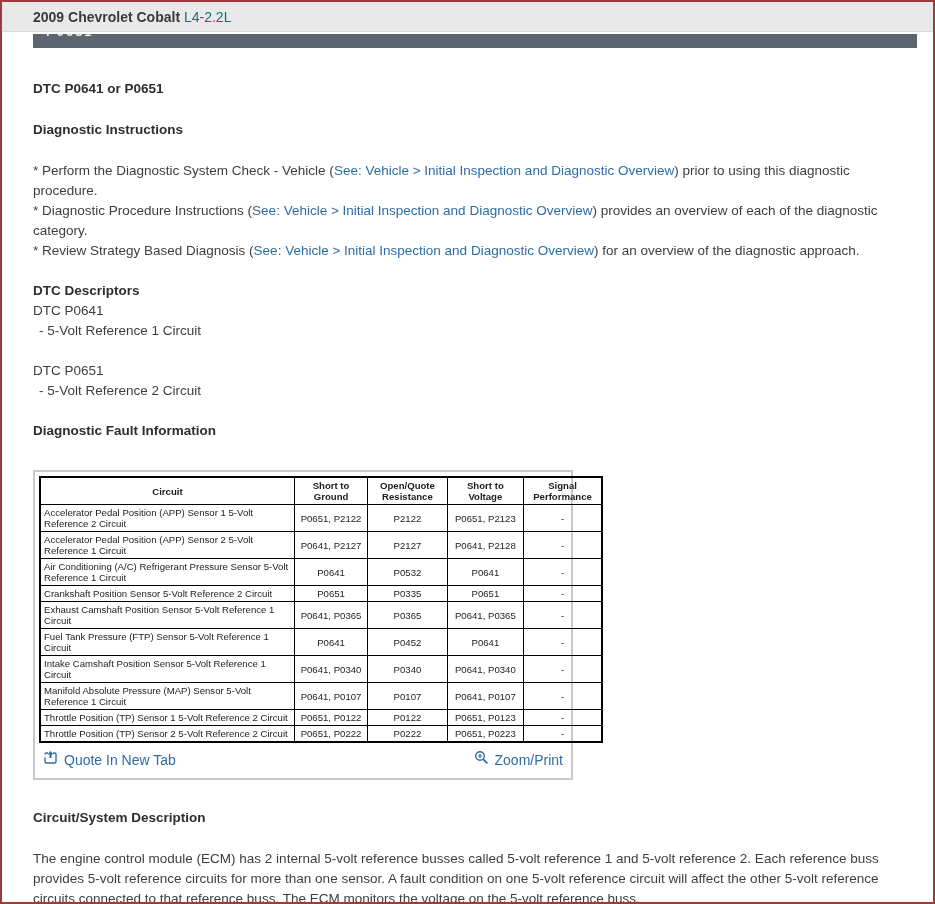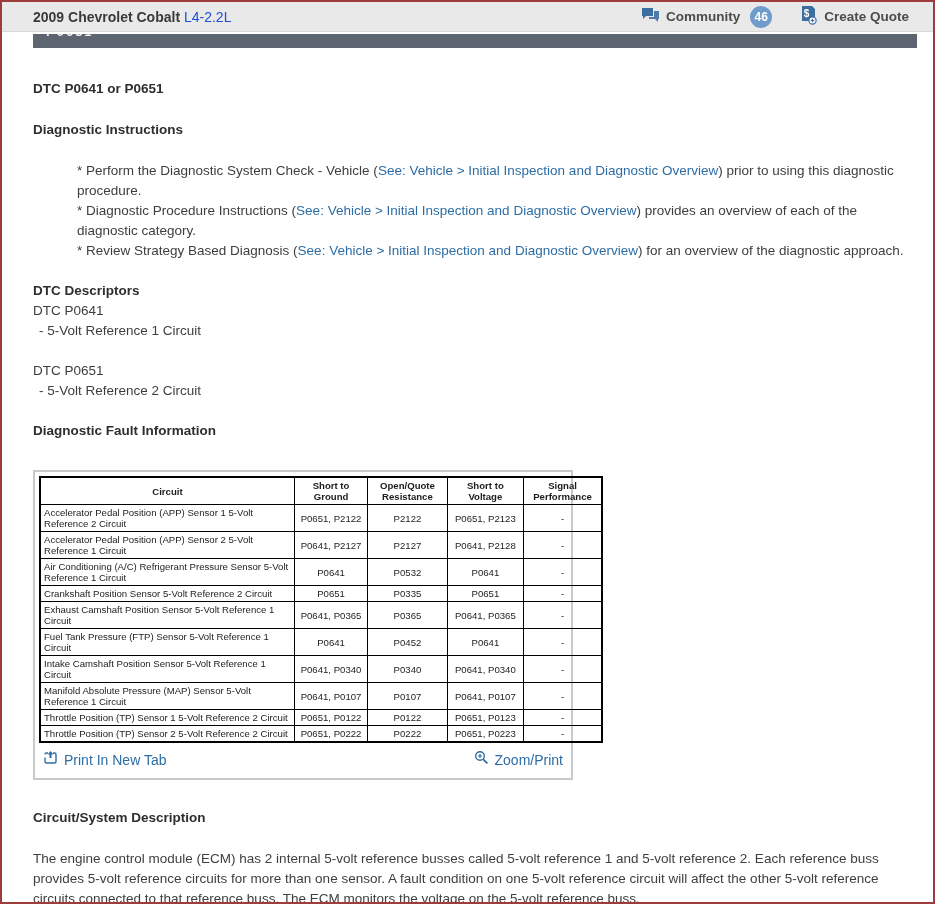--- a/index.html
+++ b/index.html
@@ -16,21 +16,21 @@
   
   .app-header {
     height: 30px;
     background: #e9e9e9;
     border-bottom: 1px solid #d9d9d9;
     display: flex; align-items: center; justify-content: space-between;
     padding: 0 24px 0 31px;
   }
   .vehicle-title { font-size: 14px; color: #3a3a3a; }
   .vehicle-title .bold { font-weight: bold; }
-  .vehicle-title .sub { font-weight: normal; color: #1d4ed8; }
+  .vehicle-title .sub { font-weight: normal; color: #0f766e; }
   .header-right { display: flex; align-items: center; }
   .hdr-action { display: flex; align-items: center; gap: 6px; cursor: pointer; }
   .hdr-action .label { font-size: 13.5px; font-weight: bold; color: #4c4c4c; }
   .count-badge {
     width: 22px; height: 22px; border-radius: 50%;
     background: #6f9cca; color: #fff;
     font-size: 12px; font-weight: bold;
     display: flex; align-items: center; justify-content: center;
     margin-left: 4px;
   }
@@ -47,21 +47,21 @@
   .crumb-bar .clipped {
     position: absolute; left: 13px; top: -10px;
     color: #e8eaec; font-size: 13px; font-weight: bold;
     letter-spacing: 2px;
   }
   
   .content { padding: 0 28px 0 31px; font-size: 13.5px; line-height: 20px; }
   .hd { font-weight: bold; color: #2e2e2e; }
   .hd-dtc { margin-top: 31px; }
   .hd-instr { margin-top: 21px; }
-  .bullets { margin-top: 21px; max-width: 872px; margin-left: 44px; }
+  .bullets { margin-top: 21px; max-width: 872px; }
   a.doclink { color: #2e6da4; text-decoration: none; }
   .hd-desc { margin-top: 20px; }
   .desc-line { }
   .desc-group2 { margin-top: 20px; }
   .hd-fault { margin-top: 20px; }
   
   .table-widget {
     margin-top: 29px;
     width: 540px;
     border: 2px solid #c9c9c9;
@@ -93,44 +93,20 @@
   .circ-par { margin-top: 21px; max-width: 872px; }
 </style>
 </head>
 <body>
 
 <div class="window">
 
   <div class="app-header">
     <div class="vehicle-title">
       <span class="bold">2009 Chevrolet Cobalt</span><span class="sub"> L4-2.2L</span>
-    </div>
-    <div class="header-right">
-      <div class="hdr-action">
-        <span class="icon-blue">
-          <svg width="19" height="16" viewBox="0 0 19 16">
-              <path fill="currentColor" d="M1 1h11v8H5l-3 3V9H1z"></path>
-              <path fill="currentColor" d="M13 4h5v8h-1v3l-3-3h-6v-2h5z" opacity="0.9"></path>
-            </svg>
-        </span>
-        <span class="label">Community</span>
-        <span class="count-badge">46</span>
-      </div>
-      <div class="gap"></div>
-      <div class="hdr-action">
-        <span class="icon-blue">
-          <svg width="20" height="20" viewBox="0 0 20 20">
-            <path fill="currentColor" d="M4 1h10l3 3v12H4z"></path>
-            <text x="8.5" y="11.5" font-size="10" font-weight="bold" fill="#fff" text-anchor="middle" font-family="Liberation Sans, sans-serif">$</text>
-            <circle cx="14.5" cy="15.5" r="3.6" fill="#fff" stroke="currentColor" stroke-width="1.2"></circle>
-            <path d="M14.5 13.7v3.6M12.7 15.5h3.6" stroke="currentColor" stroke-width="1.2"></path>
-          </svg>
-        </span>
-        <span class="label">Create Quote</span>
-      </div>
     </div>
   </div>
 
   <div class="crumb-bar">
     <span class="clipped">P0651</span>
   </div>
 
   <div class="content">
 
     <div class="hd hd-dtc">DTC P0641 or P0651</div>
@@ -236,21 +212,21 @@
           </tbody>
       </table>
       <div class="widget-footer">
         <div class="footer-link">
           <span>
             <svg width="15" height="15" viewBox="0 0 15 15">
                 <path fill="none" stroke="currentColor" stroke-width="1.4" d="M2 4.5 A1.5 1.5 0 0 1 3.5 3 H5 M10 3 h1.5 A1.5 1.5 0 0 1 13 4.5 v7 A1.5 1.5 0 0 1 11.5 13 h-8 A1.5 1.5 0 0 1 2 11.5 v-4"></path>
                 <path fill="currentColor" d="M7.5 1 l3 3.4 h-2 v3.6 h-2 V4.4 h-2 z"></path>
               </svg>
           </span>
-          <span>Print In New Tab</span>
+          <span>Quote In New Tab</span>
         </div>
         <div class="footer-link">
           <span>
             <svg width="15" height="15" viewBox="0 0 15 15">
                 <circle cx="6" cy="6" r="4.3" fill="none" stroke="currentColor" stroke-width="1.4"></circle>
                 <path d="M6 4v4M4 6h4" stroke="currentColor" stroke-width="1.2"></path>
                 <path d="M9.3 9.3 L13.4 13.4" stroke="currentColor" stroke-width="1.8"></path>
               </svg>
           </span>
           <span>Zoom/Print</span>

